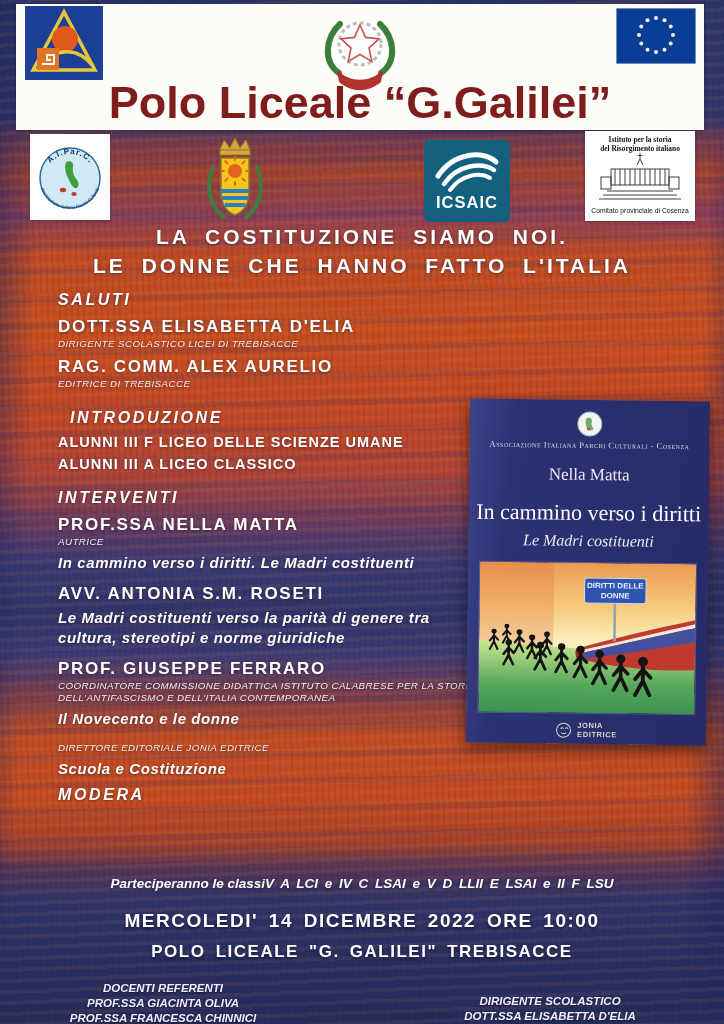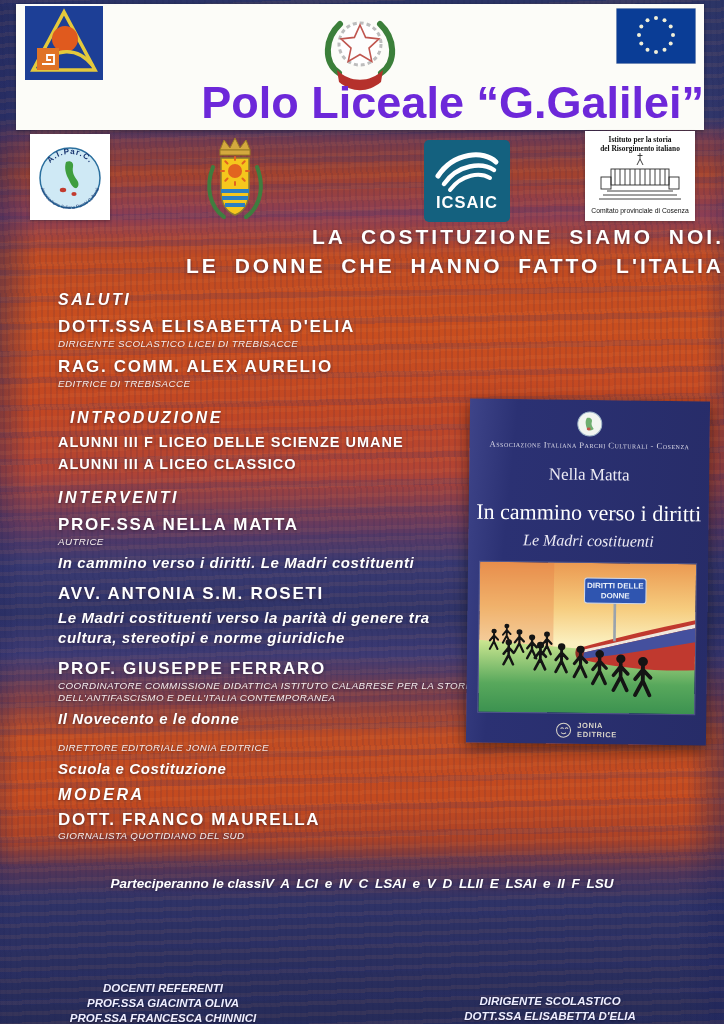--- a/index.html
+++ b/index.html
@@ -21,31 +21,31 @@
       #3f3b74 64%, #7e3e48 68%,
       #c14c22 72%, #c44a1f 78%,
       #ab4227 82%, #533557 85%,
       #2f3367 88%, #262b58 100%);}
   
   .header{position:absolute;left:16px;top:4px;width:688px;height:126px;background:#fcfcf8;
           box-shadow:0 1px 4px rgba(0,0,0,.35);}
   .school-logo{position:absolute;left:9px;top:2px;width:78px;height:74px;}
   .italy-emblem{position:absolute;left:50%;transform:translateX(-50%);top:4px;width:102px;height:94px;}
   .eu-flag{position:absolute;right:8px;top:4px;width:80px;height:56px;}
-  .school-name{position:absolute;left:0;right:0;top:76px;text-align:right;
-               font-size:45px;font-weight:bold;color:#6d28d9;letter-spacing:0;line-height:1;}
+  .school-name{position:absolute;left:0;right:0;top:76px;text-align:center;
+               font-size:45px;font-weight:bold;color:#7f1d1d;letter-spacing:0;line-height:1;}
   
   .aiparc{position:absolute;left:30px;top:134px;width:80px;height:86px;background:#fff;
           box-shadow:0 1px 3px rgba(0,0,0,.3);}
   .crest{position:absolute;left:203px;top:135px;width:64px;height:90px;}
   .icsaic{position:absolute;left:424px;top:140px;width:86px;height:82px;}
   .risorg{position:absolute;left:585px;top:131px;width:110px;height:90px;background:#fff;
           box-shadow:0 1px 3px rgba(0,0,0,.3);}
   
-  .main-title{position:absolute;top:222px;left:0;right:0;text-align:right;color:#fff;
+  .main-title{position:absolute;top:222px;left:0;right:0;text-align:center;color:#fff;
               font-weight:bold;text-shadow:0 1px 3px rgba(40,20,40,.6);}
   .main-title .t1,.main-title .t2{font-size:21px;letter-spacing:3px;word-spacing:7px;line-height:29px;}
   
   .program{position:absolute;left:58px;top:292px;width:420px;color:#fff;
            text-shadow:0 1px 3px rgba(35,20,35,.55);}
   .p-heading{font-size:16px;font-weight:bold;letter-spacing:2.6px;margin:0 0 10px;line-height:1;font-style:italic;}
   .entry{margin:0 0 8px;}
   .entry .name{font-size:17px;font-weight:bold;letter-spacing:1.7px;line-height:1.05;}
   .entry .role{font-size:9.8px;font-style:italic;letter-spacing:0.4px;line-height:1.25;
                color:#f4ecec;margin-top:2px;}
@@ -218,24 +218,20 @@
     <div class="entry">
       <div class="name">PROF. GIUSEPPE FERRARO</div>
       <div class="role">COORDINATORE COMMISSIONE DIDATTICA ISTITUTO CALABRESE PER LA STORIA DELL'ANTIFASCISMO E DELL'ITALIA CONTEMPORANEA</div>
       <div class="topic">Il Novecento e le donne</div>
     </div>
     <div class="entry">
       <div class="role">DIRETTORE EDITORIALE JONIA EDITRICE</div>
       <div class="topic" style="margin-bottom:6px;">Scuola e Costituzione</div>
     </div>
     <div class="p-heading" style="margin-bottom:8px;">MODERA</div>
-    <div class="entry">
-      <div class="name">DOTT. FRANCO MAURELLA</div>
-      <div class="role">GIORNALISTA QUOTIDIANO DEL SUD</div>
-    </div>
   </div>
 
   <div class="book">
     <svg class="book-logo" viewBox="0 0 26 26">
       <circle cx="13" cy="13" r="12" fill="#f2f5f0" stroke="#9fb6c8" stroke-width="1"></circle>
       <path d="M10 7 C13 6 16 8 15 11 C14 14 16 16 17 18 C15 20 11 20 10 17 C9 14 8 10 10 7 Z" fill="#6fae6f"></path>
       <ellipse cx="12" cy="18" rx="2" ry="1.4" fill="#c25546"></ellipse>
     </svg>
     <div class="book-assoc">Associazione Italiana Parchi Culturali - Cosenza</div>
     <div class="book-author">Nella Matta</div>
@@ -298,20 +294,24 @@
 
   <div class="classes">
     <span>Parteciperanno le classi</span>
     <span class="grp">V A LC</span>
     <span class="grp">I e IV C LSA</span>
     <span class="grp">I e V D LL</span>
     <span class="grp">II E LSA</span>
     <span class="grp">I e II F LSU</span>
   </div>
 
+  <div class="event">
+    <div class="dt">MERCOLEDI' 14 DICEMBRE 2022 ORE 10:00</div>
+    <div class="loc">POLO LICEALE "G. GALILEI" TREBISACCE</div>
+  </div>
 
   <div class="footer-left">
     <div>DOCENTI REFERENTI</div>
     <div>PROF.SSA GIACINTA OLIVA</div>
     <div>PROF.SSA FRANCESCA CHINNICI</div>
   </div>
   <div class="footer-right">
     <div>DIRIGENTE SCOLASTICO</div>
     <div>DOTT.SSA ELISABETTA D'ELIA</div>
   </div>

